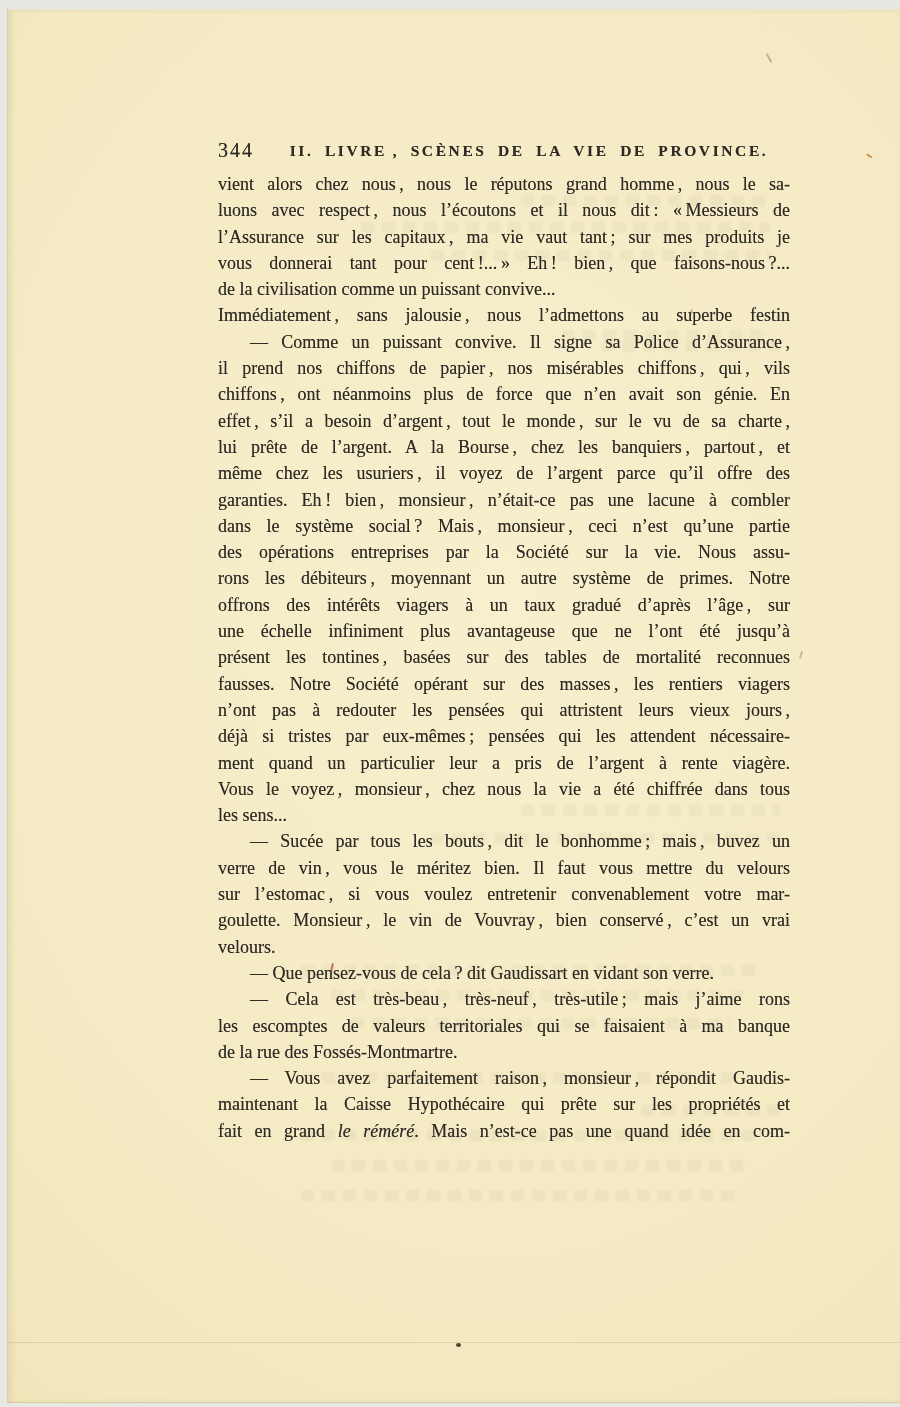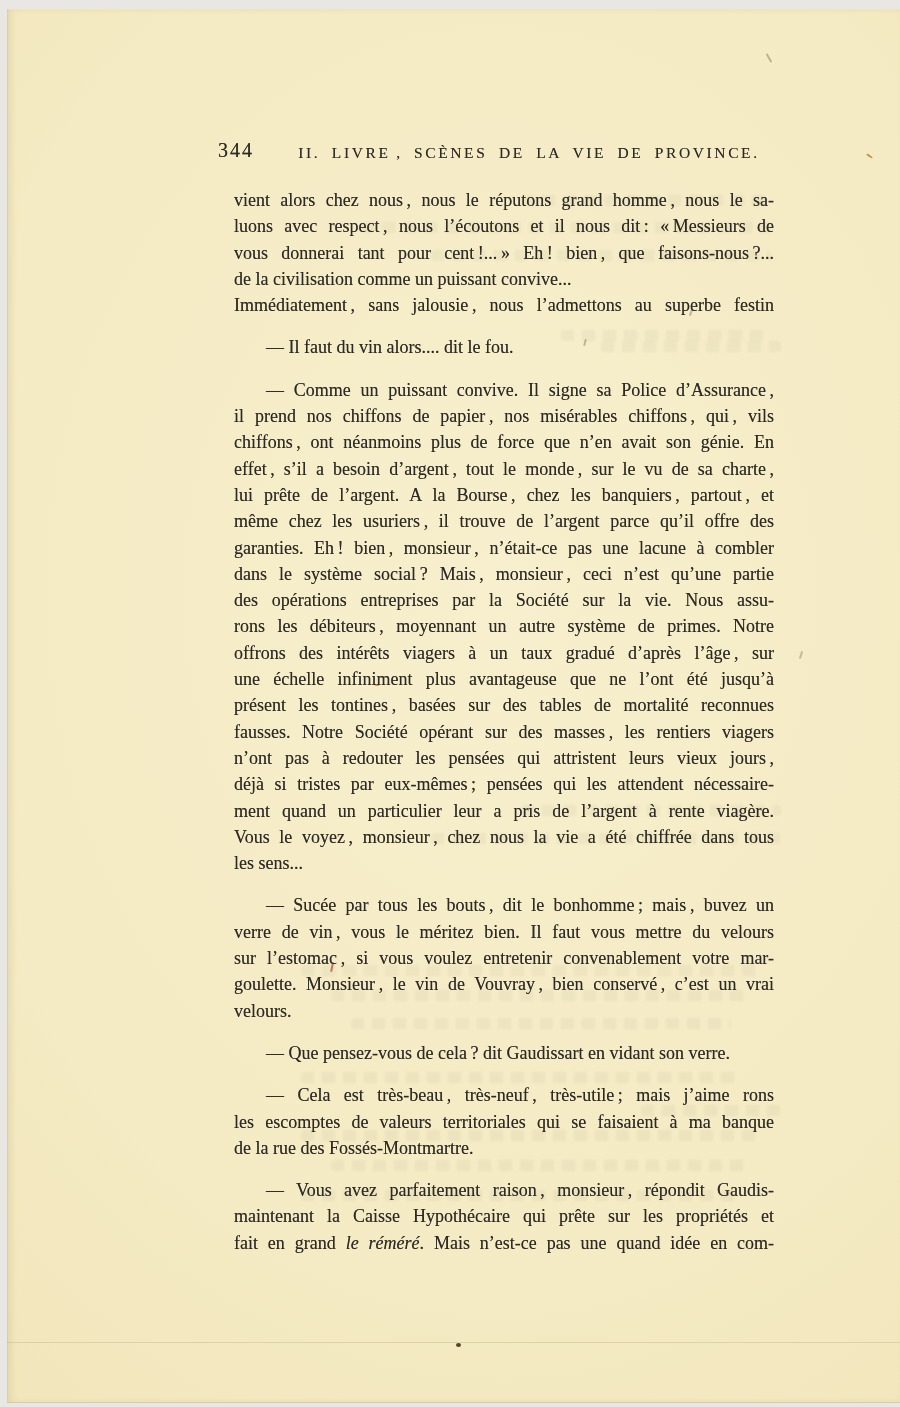--- a/index.html
+++ b/index.html
@@ -27,41 +27,41 @@
   .ghost{
     position:absolute;height:11px;
     background:repeating-linear-gradient(90deg, rgba(95,85,60,.9) 0 13px, transparent 13px 21px);
     opacity:.055;filter:blur(1.3px);border-radius:4px;
   }
   
   .speck{position:absolute;border-radius:50%;}
   .crease{position:absolute;left:7px;right:0;height:1px;background:rgba(172,152,112,.28);}
   .page-header{
     position:absolute;left:218px;top:139px;width:572px;
-    display:flex;align-items:flex-end;color:var(--ink);
+    display:flex;align-items:center;color:var(--ink);
   }
   .page-num{
     font-size:20px;letter-spacing:2px;
     text-shadow:0 0 .5px rgba(45,42,37,.6);
   }
   .running-title{
     flex:1;text-align:center;
-    font-size:15.5px;font-weight:normal;
+    font-size:15.5px;font-weight:bold;
     letter-spacing:2.6px;word-spacing:5px;
     padding-left:14px;
     text-shadow:0 0 .4px rgba(45,42,37,.5);
     white-space:nowrap;
   }
   .text-body{
     position:absolute;left:218px;top:171px;width:572px;
     color:var(--ink);
     font-size:18px;line-height:26.3px;
     text-shadow:0 0 .5px rgba(45,42,37,.55);
   }
-  .para{margin:16px;}
+  .para{margin:0;}
   .line{
     text-align:justify;
     text-align-last:justify;
     -moz-text-align-last:justify;
     white-space:nowrap;
   }
   .line.last{text-align-last:left;-moz-text-align-last:left;}
   .para.indent .line:first-child{text-indent:32px;}
   .it{font-style:italic;}
 </style>
@@ -100,34 +100,32 @@
 
   <div class="page-header">
     <span class="page-num">344</span>
     <span class="running-title">II. LIVRE , SCÈNES DE LA VIE DE PROVINCE.</span>
   </div>
 
   <div class="text-body">
       <div class="para">
         <div class="line"><span>vient alors chez nous , nous le réputons grand homme , nous le sa-</span></div>
         <div class="line"><span>luons avec respect , nous l’écoutons et il nous dit : « Messieurs de</span></div>
+        <div class="line"><span>l’Assurance sur les capitaux , ma vie vaut tant ; sur mes produits je</span></div>
         <div class="line"><span>vous donnerai tant pour cent !... » Eh ! bien , que faisons-nous ?...</span></div>
         <div class="line last"><span>de la civilisation comme un puissant convive...</span></div>
         <div class="line"><span>Immédiatement , sans jalousie , nous l’admettons au superbe festin</span></div>
-      </div>
-      <div class="para indent">
-        <div class="line last"><span>— Il faut du vin alors.... dit le fou.</span></div>
       </div>
       <div class="para indent">
         <div class="line"><span>— Comme un puissant convive. Il signe sa Police d’Assurance ,</span></div>
         <div class="line"><span>il prend nos chiffons de papier , nos misérables chiffons , qui , vils</span></div>
         <div class="line"><span>chiffons , ont néanmoins plus de force que n’en avait son génie. En</span></div>
         <div class="line"><span>effet , s’il a besoin d’argent , tout le monde , sur le vu de sa charte ,</span></div>
         <div class="line"><span>lui prête de l’argent. A la Bourse , chez les banquiers , partout , et</span></div>
-        <div class="line"><span>même chez les usuriers , il trouve de l’argent parce qu’il offre des</span></div>
+        <div class="line"><span>même chez les usuriers , il voyez de l’argent parce qu’il offre des</span></div>
         <div class="line"><span>garanties. Eh ! bien , monsieur , n’était-ce pas une lacune à combler</span></div>
         <div class="line"><span>dans le système social ? Mais , monsieur , ceci n’est qu’une partie</span></div>
         <div class="line"><span>des opérations entreprises par la Société sur la vie. Nous assu-</span></div>
         <div class="line"><span>rons les débiteurs , moyennant un autre système de primes. Notre</span></div>
         <div class="line"><span>offrons des intérêts viagers à un taux gradué d’après l’âge , sur</span></div>
         <div class="line"><span>une échelle infiniment plus avantageuse que ne l’ont été jusqu’à</span></div>
         <div class="line"><span>présent les tontines , basées sur des tables de mortalité reconnues</span></div>
         <div class="line"><span>fausses. Notre Société opérant sur des masses , les rentiers viagers</span></div>
         <div class="line"><span>n’ont pas à redouter les pensées qui attristent leurs vieux jours ,</span></div>
         <div class="line"><span>déjà si tristes par eux-mêmes ; pensées qui les attendent nécessaire-</span></div>

